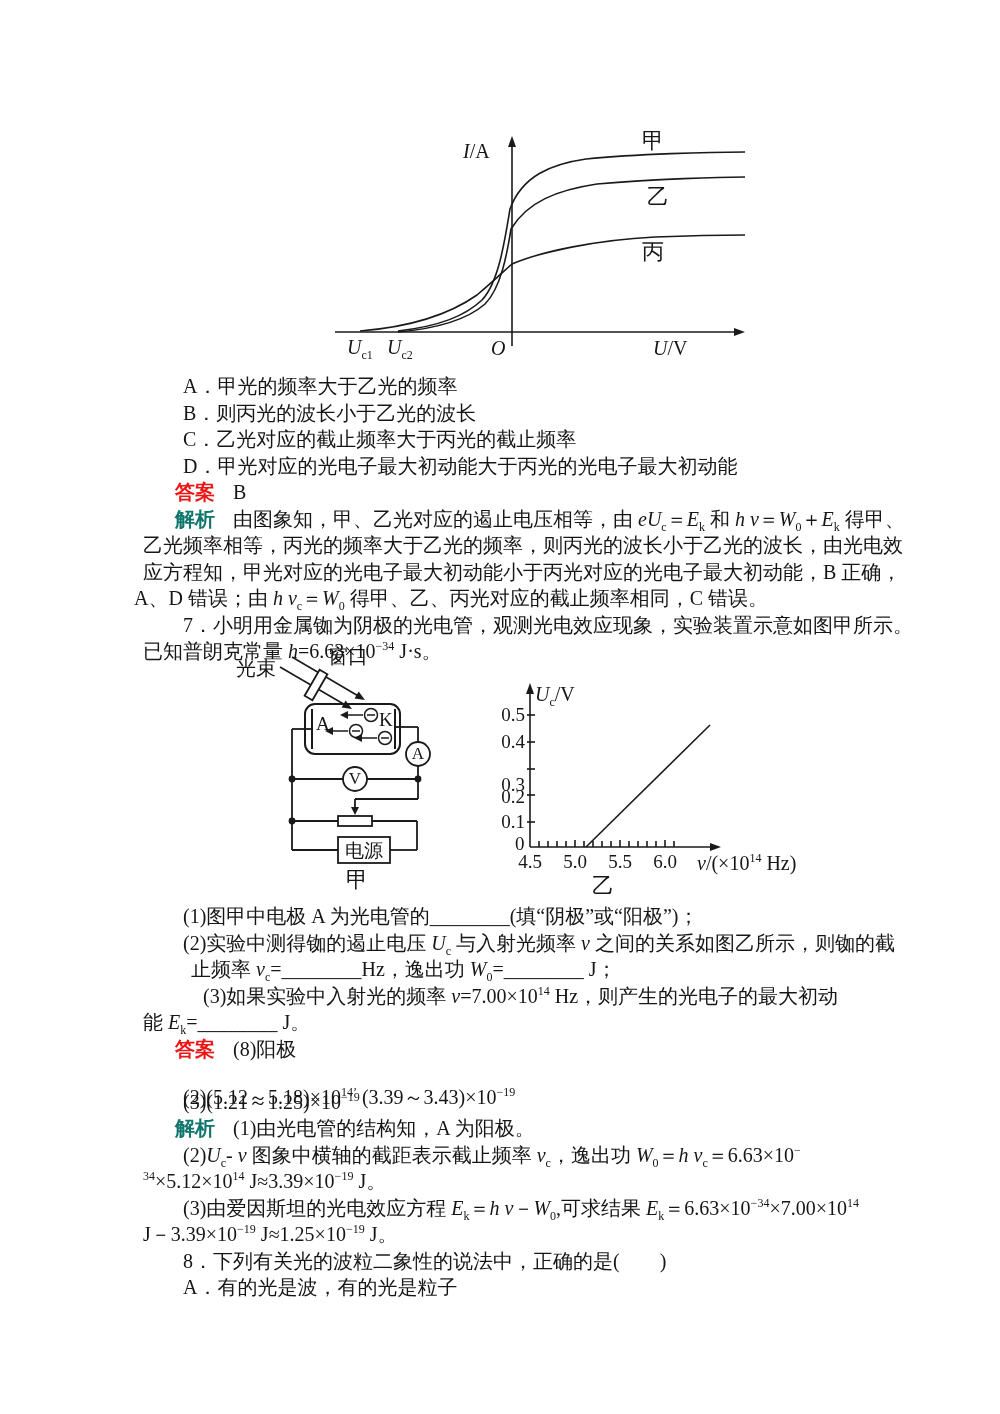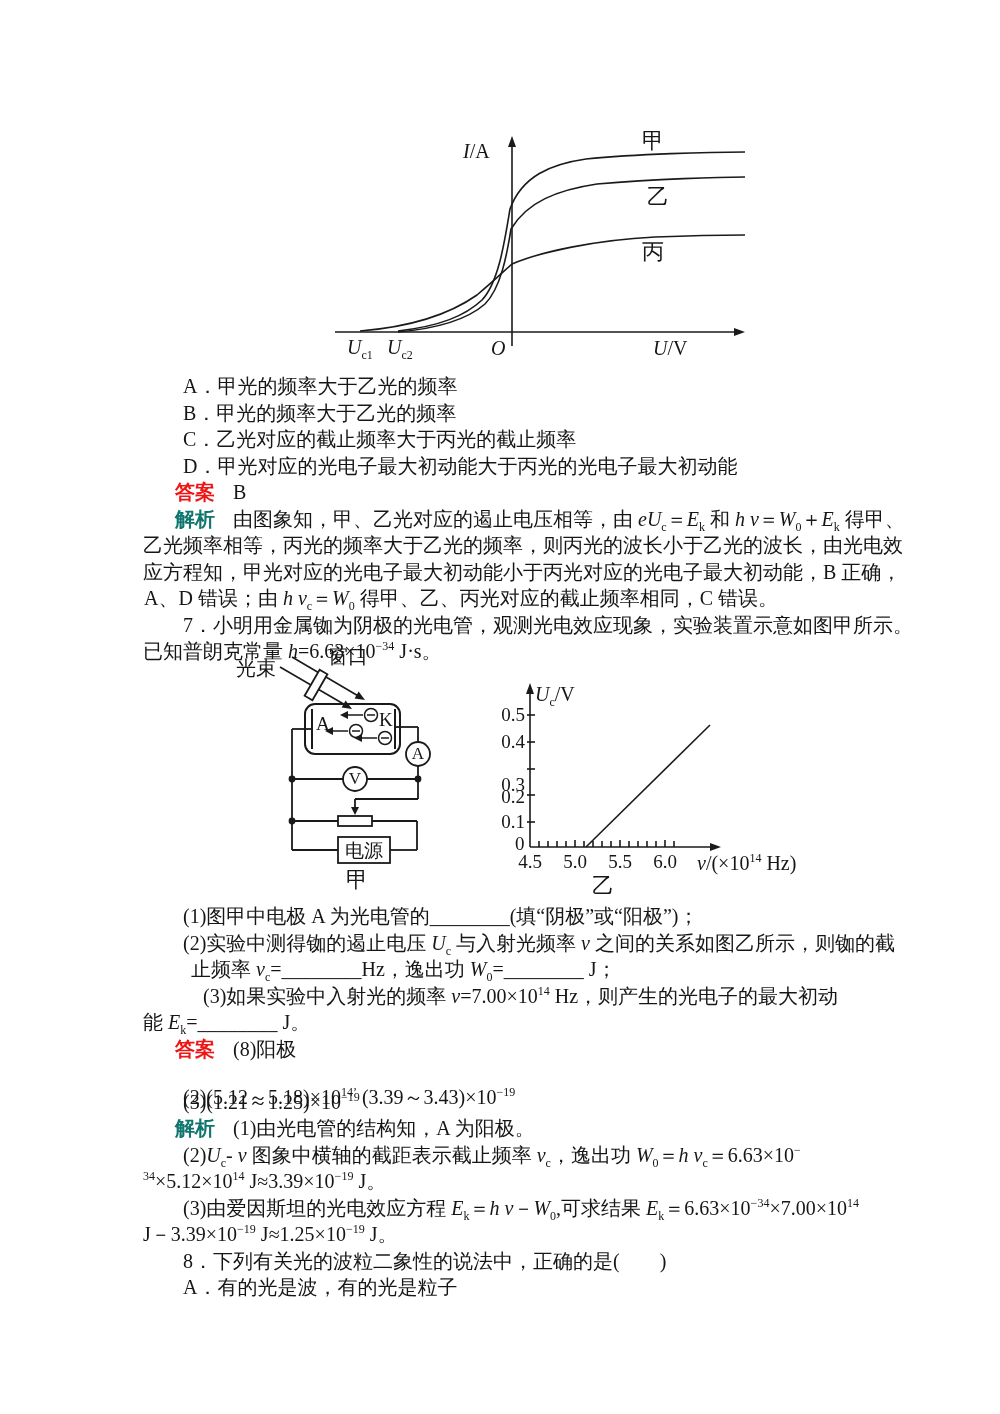--- a/index.html
+++ b/index.html
@@ -42,33 +42,33 @@
     <span class="fl cap" style="left:347px;top:18px;">甲</span>
     <span class="fl cap" style="left:352px;top:74px;">乙</span>
     <span class="fl cap" style="left:347px;top:129px;">丙</span>
     <span class="fl" style="left:196px;top:225px;font-style:italic;">O</span>
     <span class="fl" style="left:358px;top:225px;"><i>U</i>/V</span>
     <span class="fl" style="left:52px;top:224px;"><i>U</i><sub>c1</sub></span>
     <span class="fl" style="left:92px;top:224px;"><i>U</i><sub>c2</sub></span>
   </div>
 
   <div class="ln" style="left:183px;top:373px;">A．甲光的频率大于乙光的频率</div>
-  <div class="ln" style="left:183px;top:400px;">B．甲光的频率大于乙光的频率</div>
+  <div class="ln" style="left:183px;top:400px;">B．则丙光的波长小于乙光的波长</div>
   <div class="ln" style="left:183px;top:426px;">C．乙光对应的截止频率大于丙光的截止频率</div>
   <div class="ln" style="left:183px;top:453px;">D．甲光对应的光电子最大初动能大于丙光的光电子最大初动能</div>
 
   <div class="ln" style="left:175px;top:479px;">
     <span class="lab red">答案</span><span>B</span>
   </div>
   <div class="ln" style="left:175px;top:506px;">
     <span class="lab blue">解析</span><span>由图象知，甲、乙光对应的遏止电压相等，由 <i>eU</i><sub>c</sub>＝<i>E</i><sub>k</sub> 和 <i>h</i> <i>ν</i>＝<i>W</i><sub>0</sub>＋<i>E</i><sub>k</sub> 得甲、</span>
   </div>
   <div class="ln" style="left:143px;top:559px;">应方程知，甲光对应的光电子最大初动能小于丙光对应的光电子最大初动能，B 正确，</div>
   <div class="ln" style="left:143px;top:532px;">乙光频率相等，丙光的频率大于乙光的频率，则丙光的波长小于乙光的波长，由光电效</div>
-  <div class="ln" style="left:144px;top:585px;">A、D 错误；由 <i>h</i> <i>ν</i><sub>c</sub>＝<i>W</i><sub>0</sub> 得甲、乙、丙光对应的截止频率相同，C 错误。</div>
+  <div class="ln" style="left:134px;top:585px;">A、D 错误；由 <i>h</i> <i>ν</i><sub>c</sub>＝<i>W</i><sub>0</sub> 得甲、乙、丙光对应的截止频率相同，C 错误。</div>
 
   <div class="ln" style="left:183px;top:612px;">7．小明用金属铷为阴极的光电管，观测光电效应现象，实验装置示意如图甲所示。</div>
   <div class="ln" style="left:143px;top:638px;">已知普朗克常量 <i>h</i>=6.63×10<sup>−34</sup> J·s。</div>
 
   <div class="fig" style="left:228px;top:645px;width:270px;height:252px;">
     <svg width="270" height="252" viewBox="0 0 270 252">
       <g stroke="#1a1a1a" stroke-width="2" fill="none">
 
         <rect x="77" y="59" width="95" height="50" rx="10" ry="10"></rect>
         <line x1="84" y1="64" x2="84" y2="104"></line>

